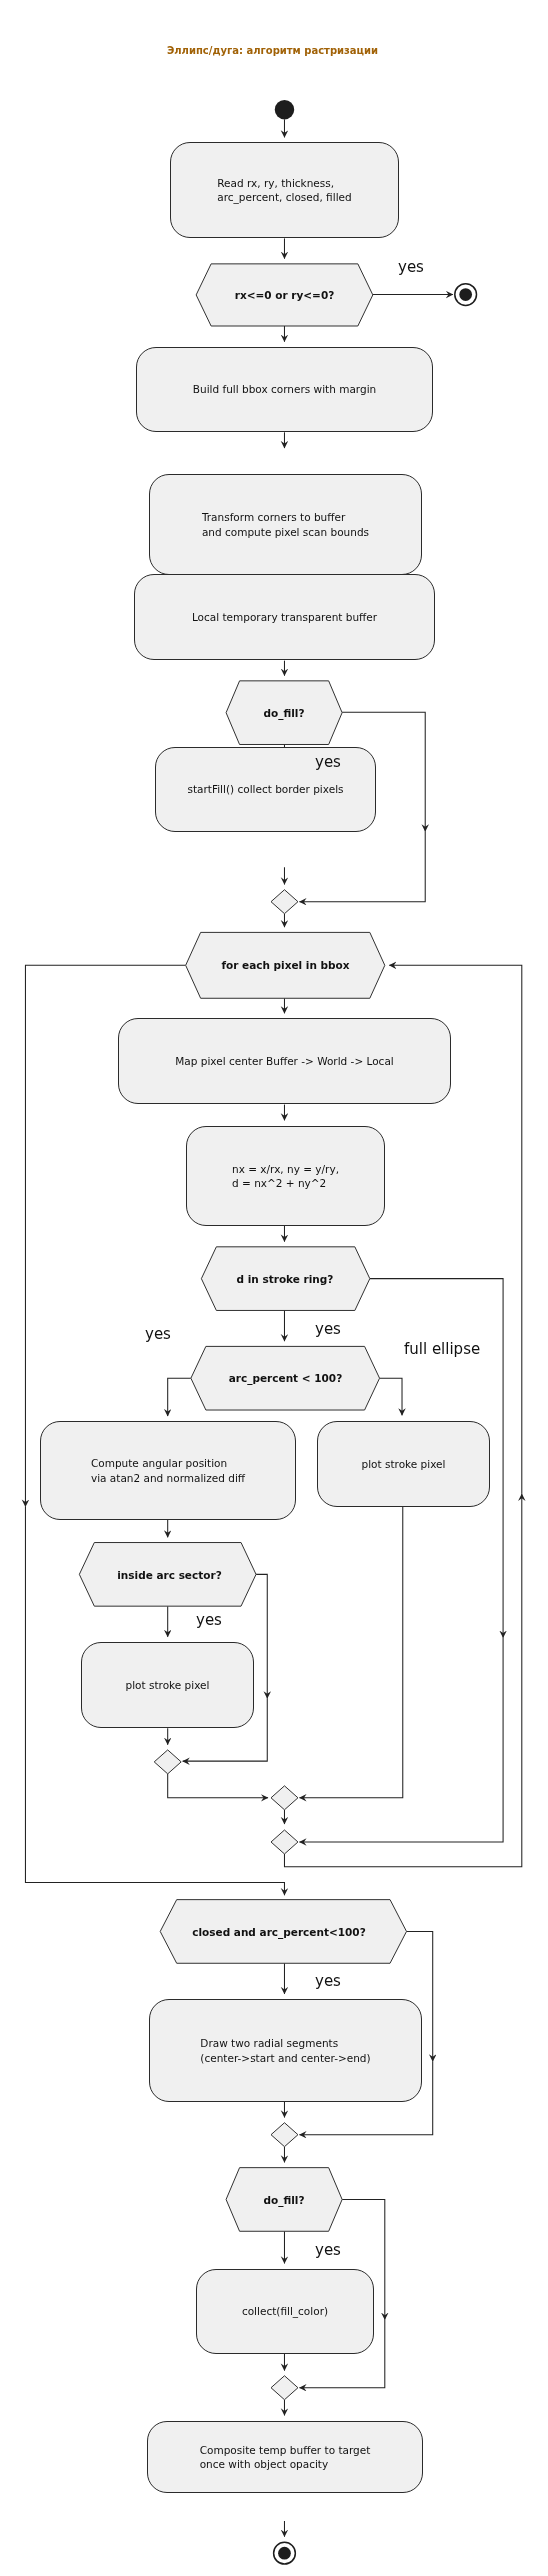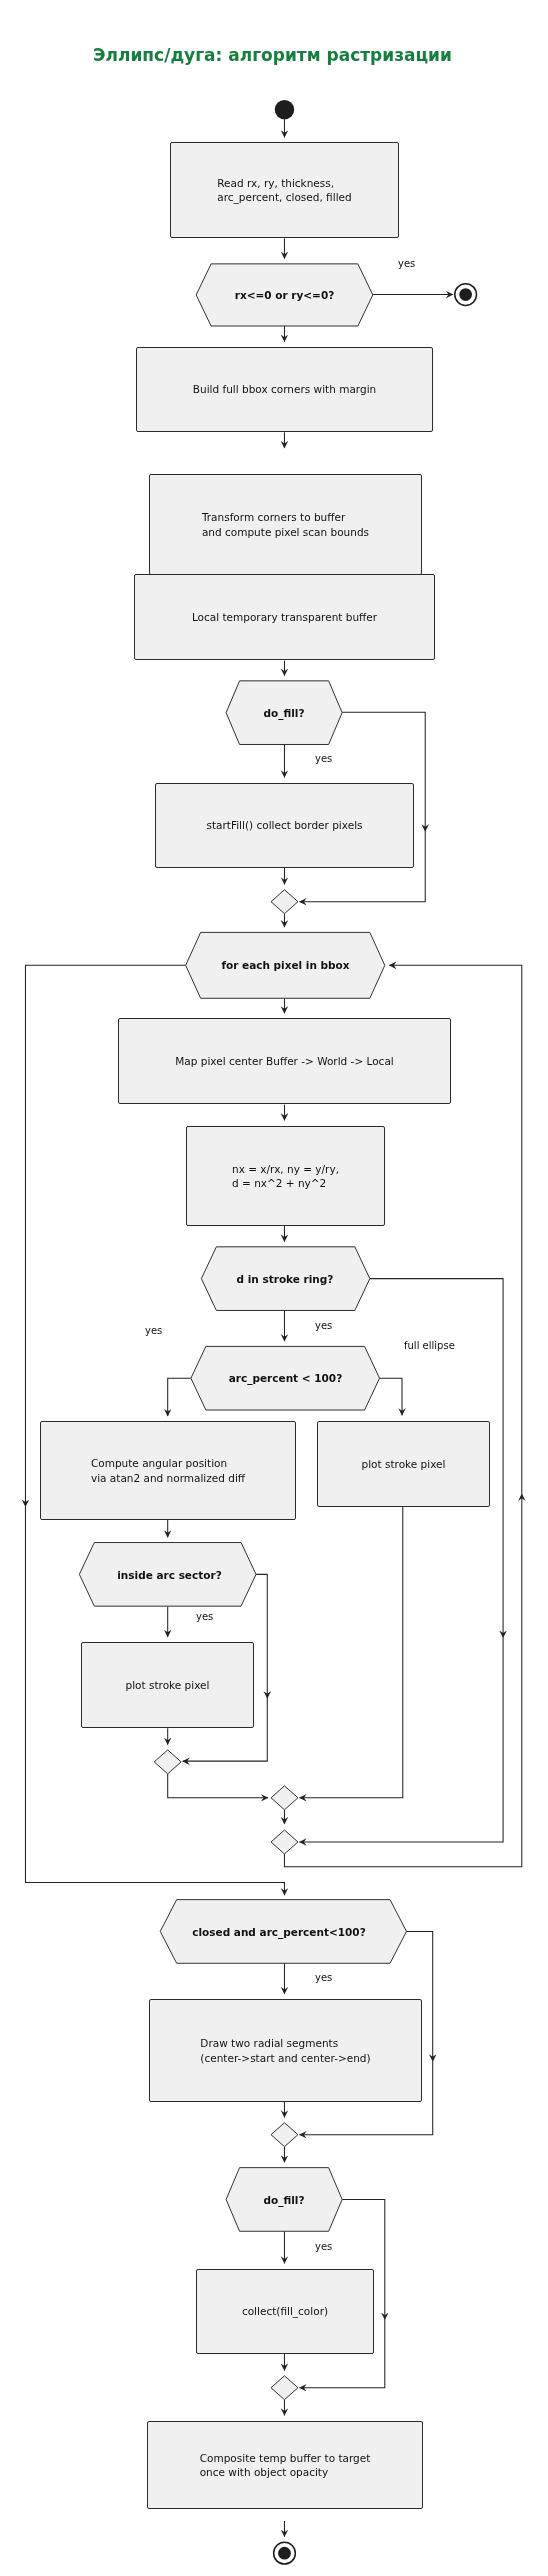--- a/index.html
+++ b/index.html
@@ -2,37 +2,37 @@
 <html style="font-size:12px"><head>
 <meta charset="utf-8">
 <style>
   html,body{margin:0;padding:0;}
   body{
     width:548px;height:2576px;position:relative;background:#ffffff;
     font-family:"DejaVu Sans","Liberation Sans",sans-serif;color:#111111;
   }
   .title{
     position:absolute;left:0;top:45px;width:545px;text-align:center;
-    font-size:17px;font-weight:bold;color:#15803d;
+    font-size:10px;font-weight:bold;color:#a16207;
   }
   svg.flow{position:absolute;left:0;top:0;}
   .box{
     position:absolute;box-sizing:border-box;background:#f0f0f0;
-    border:1px solid #2b2b2b;border-radius:2px;
+    border:1px solid #2b2b2b;border-radius:20px;
     display:flex;align-items:center;justify-content:center;
   }
   .box .txt{
     font-size:10.5px;line-height:14.2px;text-align:left;white-space:pre-line;color:#111111;
   }
   .hexlab{
     position:absolute;display:flex;align-items:center;justify-content:center;
     font-size:10.5px;color:#111111;text-align:center;white-space:nowrap;font-weight:bold;
   }
   .elab{
-    position:absolute;font-size:10px;color:#111111;white-space:nowrap;
+    position:absolute;font-size:15px;color:#111111;white-space:nowrap;
   }
 </style>
 </head>
 <body>
 
 <div class="title">Эллипс/дуга: алгоритм растризации</div>
 
 <svg class="flow" width="548" height="2576" viewBox="0 0 732 3440">
   <defs>
     <marker id="arr" markerWidth="12" markerHeight="11" refX="9.5" refY="5" orient="auto" markerUnits="userSpaceOnUse">
@@ -125,21 +125,21 @@
 <div class="box" style="left:136px;top:347px;width:297px;height:85px">
   <span class="txt">Build full bbox corners with margin</span>
 </div>
 <div class="box" style="left:149px;top:474px;width:273px;height:101px">
   <span class="txt">Transform corners to buffer
 and compute pixel scan bounds</span>
 </div>
 <div class="box" style="left:134px;top:574px;width:301px;height:86px">
   <span class="txt">Local temporary transparent buffer</span>
 </div>
-<div class="box" style="left:155px;top:783px;width:259px;height:85px">
+<div class="box" style="left:155px;top:747px;width:221px;height:85px">
   <span class="txt">startFill() collect border pixels</span>
 </div>
 <div class="box" style="left:118px;top:1018px;width:333px;height:86px">
   <span class="txt">Map pixel center Buffer -&gt; World -&gt; Local</span>
 </div>
 <div class="box" style="left:186px;top:1126px;width:199px;height:100px">
   <span class="txt">nx = x/rx, ny = y/ry,
 d = nx^2 + ny^2</span>
 </div>
 <div class="box" style="left:40px;top:1421px;width:256px;height:99px">
@@ -152,21 +152,21 @@
 <div class="box" style="left:81px;top:1642px;width:173px;height:86px">
   <span class="txt">plot stroke pixel</span>
 </div>
 <div class="box" style="left:149px;top:1999px;width:273px;height:103px">
   <span class="txt">Draw two radial segments
 (center-&gt;start and center-&gt;end)</span>
 </div>
 <div class="box" style="left:196px;top:2269px;width:178px;height:85px">
   <span class="txt">collect(fill_color)</span>
 </div>
-<div class="box" style="left:147px;top:2421px;width:276px;height:88px">
+<div class="box" style="left:147px;top:2421px;width:276px;height:72px">
   <span class="txt">Composite temp buffer to target
 once with object opacity</span>
 </div>
 
 <div class="hexlab" style="left:196px;top:264px;width:177px;height:62px">rx&lt;=0 or ry&lt;=0?</div>
 <div class="hexlab" style="left:226px;top:681px;width:116px;height:64px">do_fill?</div>
 <div class="hexlab" style="left:186px;top:932px;width:199px;height:66px">for each pixel in bbox</div>
 <div class="hexlab" style="left:201px;top:1247px;width:168px;height:64px">d in stroke ring?</div>
 <div class="hexlab" style="left:191px;top:1346px;width:189px;height:64px">arc_percent &lt; 100?</div>
 <div class="hexlab" style="left:81px;top:1543px;width:177px;height:64px">inside arc sector?</div>

